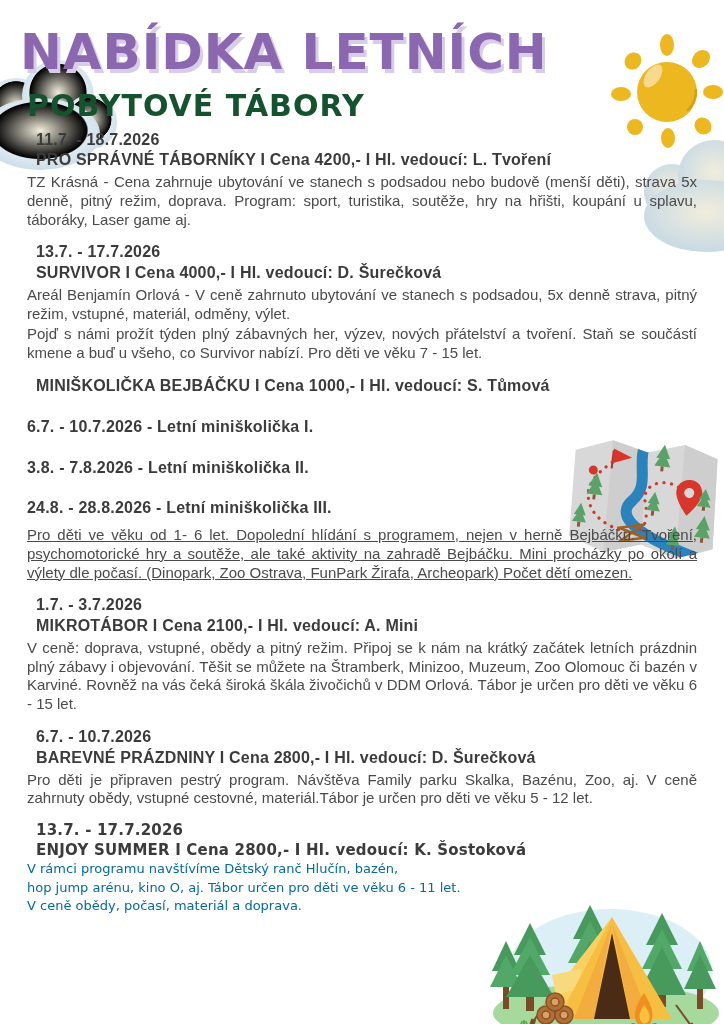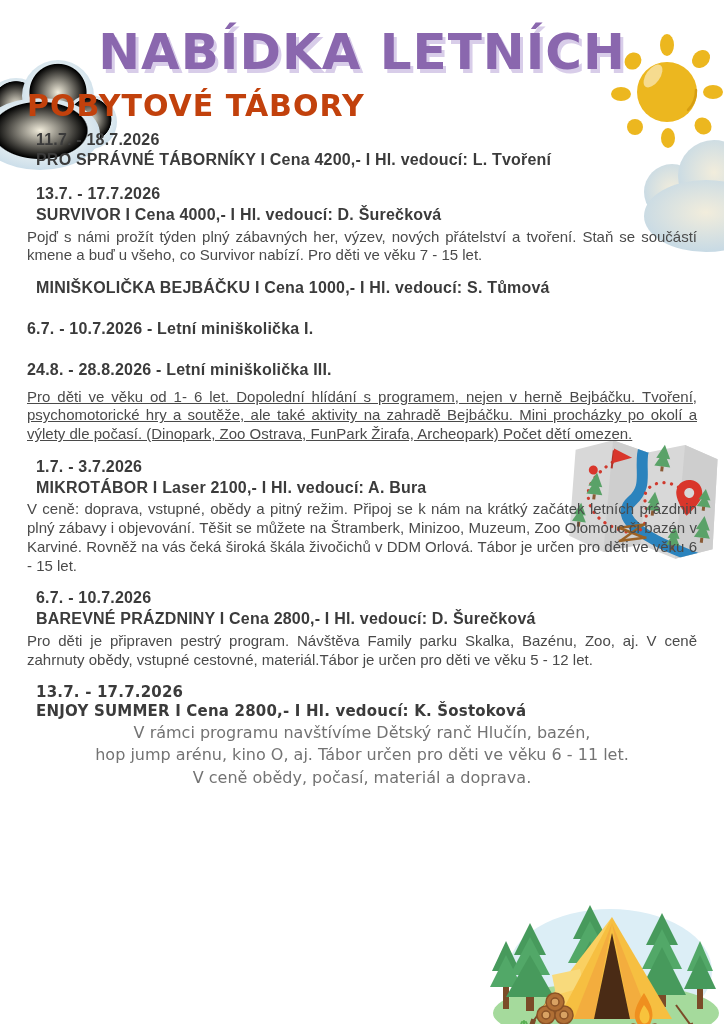--- a/index.html
+++ b/index.html
@@ -9,44 +9,44 @@
 
   
   .deco{position:absolute;pointer-events:none;}
   .cloud-left{left:-22px;top:22px;}
   .sun{left:608px;top:4px;}
   .cloud-right{left:636px;top:100px;}
   .map{left:556px;top:404px;}
   .camp{left:490px;top:853px;}
 
   
-  .title{margin:26px 20px 0 20px;text-align:center;
+  .title{margin:26px 20px 0 20px;text-align:left;
          font-family:"DejaVu Sans",sans-serif;font-weight:bold;
          font-size:50px;line-height:1.06;color:#8a67ae;letter-spacing:1px;
          text-shadow:3px 4px 0 #d8cde9;position:relative;z-index:2;}
 
   
   .content{padding:0 27px;position:relative;z-index:1;}
   .section-heading{font-family:"DejaVu Sans",sans-serif;font-weight:bold;
-                   font-size:30px;line-height:1.15;color:#c2410c;letter-spacing:1px;
+                   font-size:30px;line-height:1.15;color:#14532d;letter-spacing:1px;
                    margin:10px 0 6px 0;}
   .entry{margin:0 0 13px 0;}
   .entry-date{font-weight:bold;font-size:16px;line-height:1.3;color:#3b3b3b;
               padding-left:9px;letter-spacing:.2px;}
   .entry-title{font-weight:bold;font-size:16px;line-height:1.3;color:#3b3b3b;
                padding-left:9px;letter-spacing:.2px;}
   .entry-body{font-size:15px;line-height:1.25;color:#4a4a4a;text-align:justify;
               margin:2px 0 0 0;}
   .date-list{margin-top:8px;}
   .date-list .entry-date{padding-left:0;margin-top:20px;}
   .gap-top{margin-top:7px;text-decoration:underline;}
 
   .enjoy .entry-date,.enjoy .entry-title{font-family:"DejaVu Sans",sans-serif;font-size:15px;}
-  .enjoy .entry-line{font-family:"DejaVu Sans",sans-serif;font-size:16px;line-height:1.42;
-                     color:#737373;white-space:nowrap;text-align:center;}
+  .enjoy .entry-line{font-family:"DejaVu Sans",sans-serif;font-size:13px;line-height:1.42;
+                     color:#0369a1;white-space:nowrap;}
 </style>
 </head>
 <body>
 
 <div class="page">
 
   <svg class="deco cloud-left" width="152" height="132" viewBox="0 0 152 132">
     <defs>
       <radialGradient id="cg1" cx="50%" cy="45%" r="65%">
         <stop offset="0%" stop-color="#f2eddc"></stop>
@@ -236,41 +236,44 @@
     <span style="display:block">NABÍDKA LETNÍCH</span>
   </h1>
 
   <div class="content">
 
     <h2 class="section-heading">POBYTOVÉ TÁBORY</h2>
 
     <div class="entry">
       <div class="entry-date">11.7. - 18.7.2026</div>
       <div class="entry-title">PRO SPRÁVNÉ TÁBORNÍKY I Cena 4200,- I Hl. vedoucí: L. Tvoření</div>
+      <p class="entry-body">TZ Krásná - Cena zahrnuje ubytování ve stanech s podsadou nebo budově (menší děti), strava 5x denně, pitný režim, doprava. Program: sport, turistika, soutěže, hry na hřišti, koupání u splavu, táboráky, Laser game aj.</p>
     </div>
 
     <div class="entry">
       <div class="entry-date">13.7. - 17.7.2026</div>
       <div class="entry-title">SURVIVOR I Cena 4000,- I Hl. vedoucí: D. Šurečková</div>
+      <p class="entry-body">Areál Benjamín Orlová - V ceně zahrnuto ubytování ve stanech s podsadou, 5x denně strava, pitný režim, vstupné, materiál, odměny, výlet.</p>
       <p class="entry-body">Pojď s námi prožít týden plný zábavných her, výzev, nových přátelství a tvoření. Staň se součástí kmene a buď u všeho, co Survivor nabízí. Pro děti ve věku 7 - 15 let.</p>
     </div>
 
 
     <div class="entry">
       <div class="entry-title">MINIŠKOLIČKA BEJBÁČKU I Cena 1000,- I Hl. vedoucí: S. Tůmová</div>
       <div class="date-list">
         <div class="entry-date">6.7. - 10.7.2026 - Letní miniškolička I.</div>
+        <div class="entry-date">3.8. - 7.8.2026 - Letní miniškolička II.</div>
         <div class="entry-date">24.8. - 28.8.2026 - Letní miniškolička III.</div>
       </div>
       <p class="entry-body gap-top">Pro děti ve věku od 1- 6 let. Dopolední hlídání s programem, nejen v herně Bejbáčku. Tvoření, psychomotorické hry a soutěže, ale také aktivity na zahradě Bejbáčku. Mini procházky po okolí a výlety dle počasí. (Dinopark, Zoo Ostrava, FunPark Žirafa, Archeopark) Počet dětí omezen.</p>
     </div>
 
     <div class="entry">
       <div class="entry-date">1.7. - 3.7.2026</div>
-      <div class="entry-title">MIKROTÁBOR I Laser 2100,- I Hl. vedoucí: A. Bura</div>
+      <div class="entry-title">MIKROTÁBOR I Cena 2100,- I Hl. vedoucí: A. Mini</div>
       <p class="entry-body">V ceně: doprava, vstupné, obědy a pitný režim. Připoj se k nám na krátký začátek letních prázdnin plný zábavy i objevování. Těšit se můžete na Štramberk, Minizoo, Muzeum, Zoo Olomouc či bazén v Karviné. Rovněž na vás čeká široká škála živočichů v DDM Orlová. Tábor je určen pro děti ve věku 6 - 15 let.</p>
     </div>
 
     <div class="entry">
       <div class="entry-date">6.7. - 10.7.2026</div>
       <div class="entry-title">BAREVNÉ PRÁZDNINY I Cena 2800,- I Hl. vedoucí: D. Šurečková</div>
       <p class="entry-body">Pro děti je připraven pestrý program. Návštěva Family parku Skalka, Bazénu, Zoo, aj. V ceně zahrnuty obědy, vstupné cestovné, materiál.Tábor je určen pro děti ve věku 5 - 12 let.</p>
     </div>
 
     <div class="entry enjoy">

